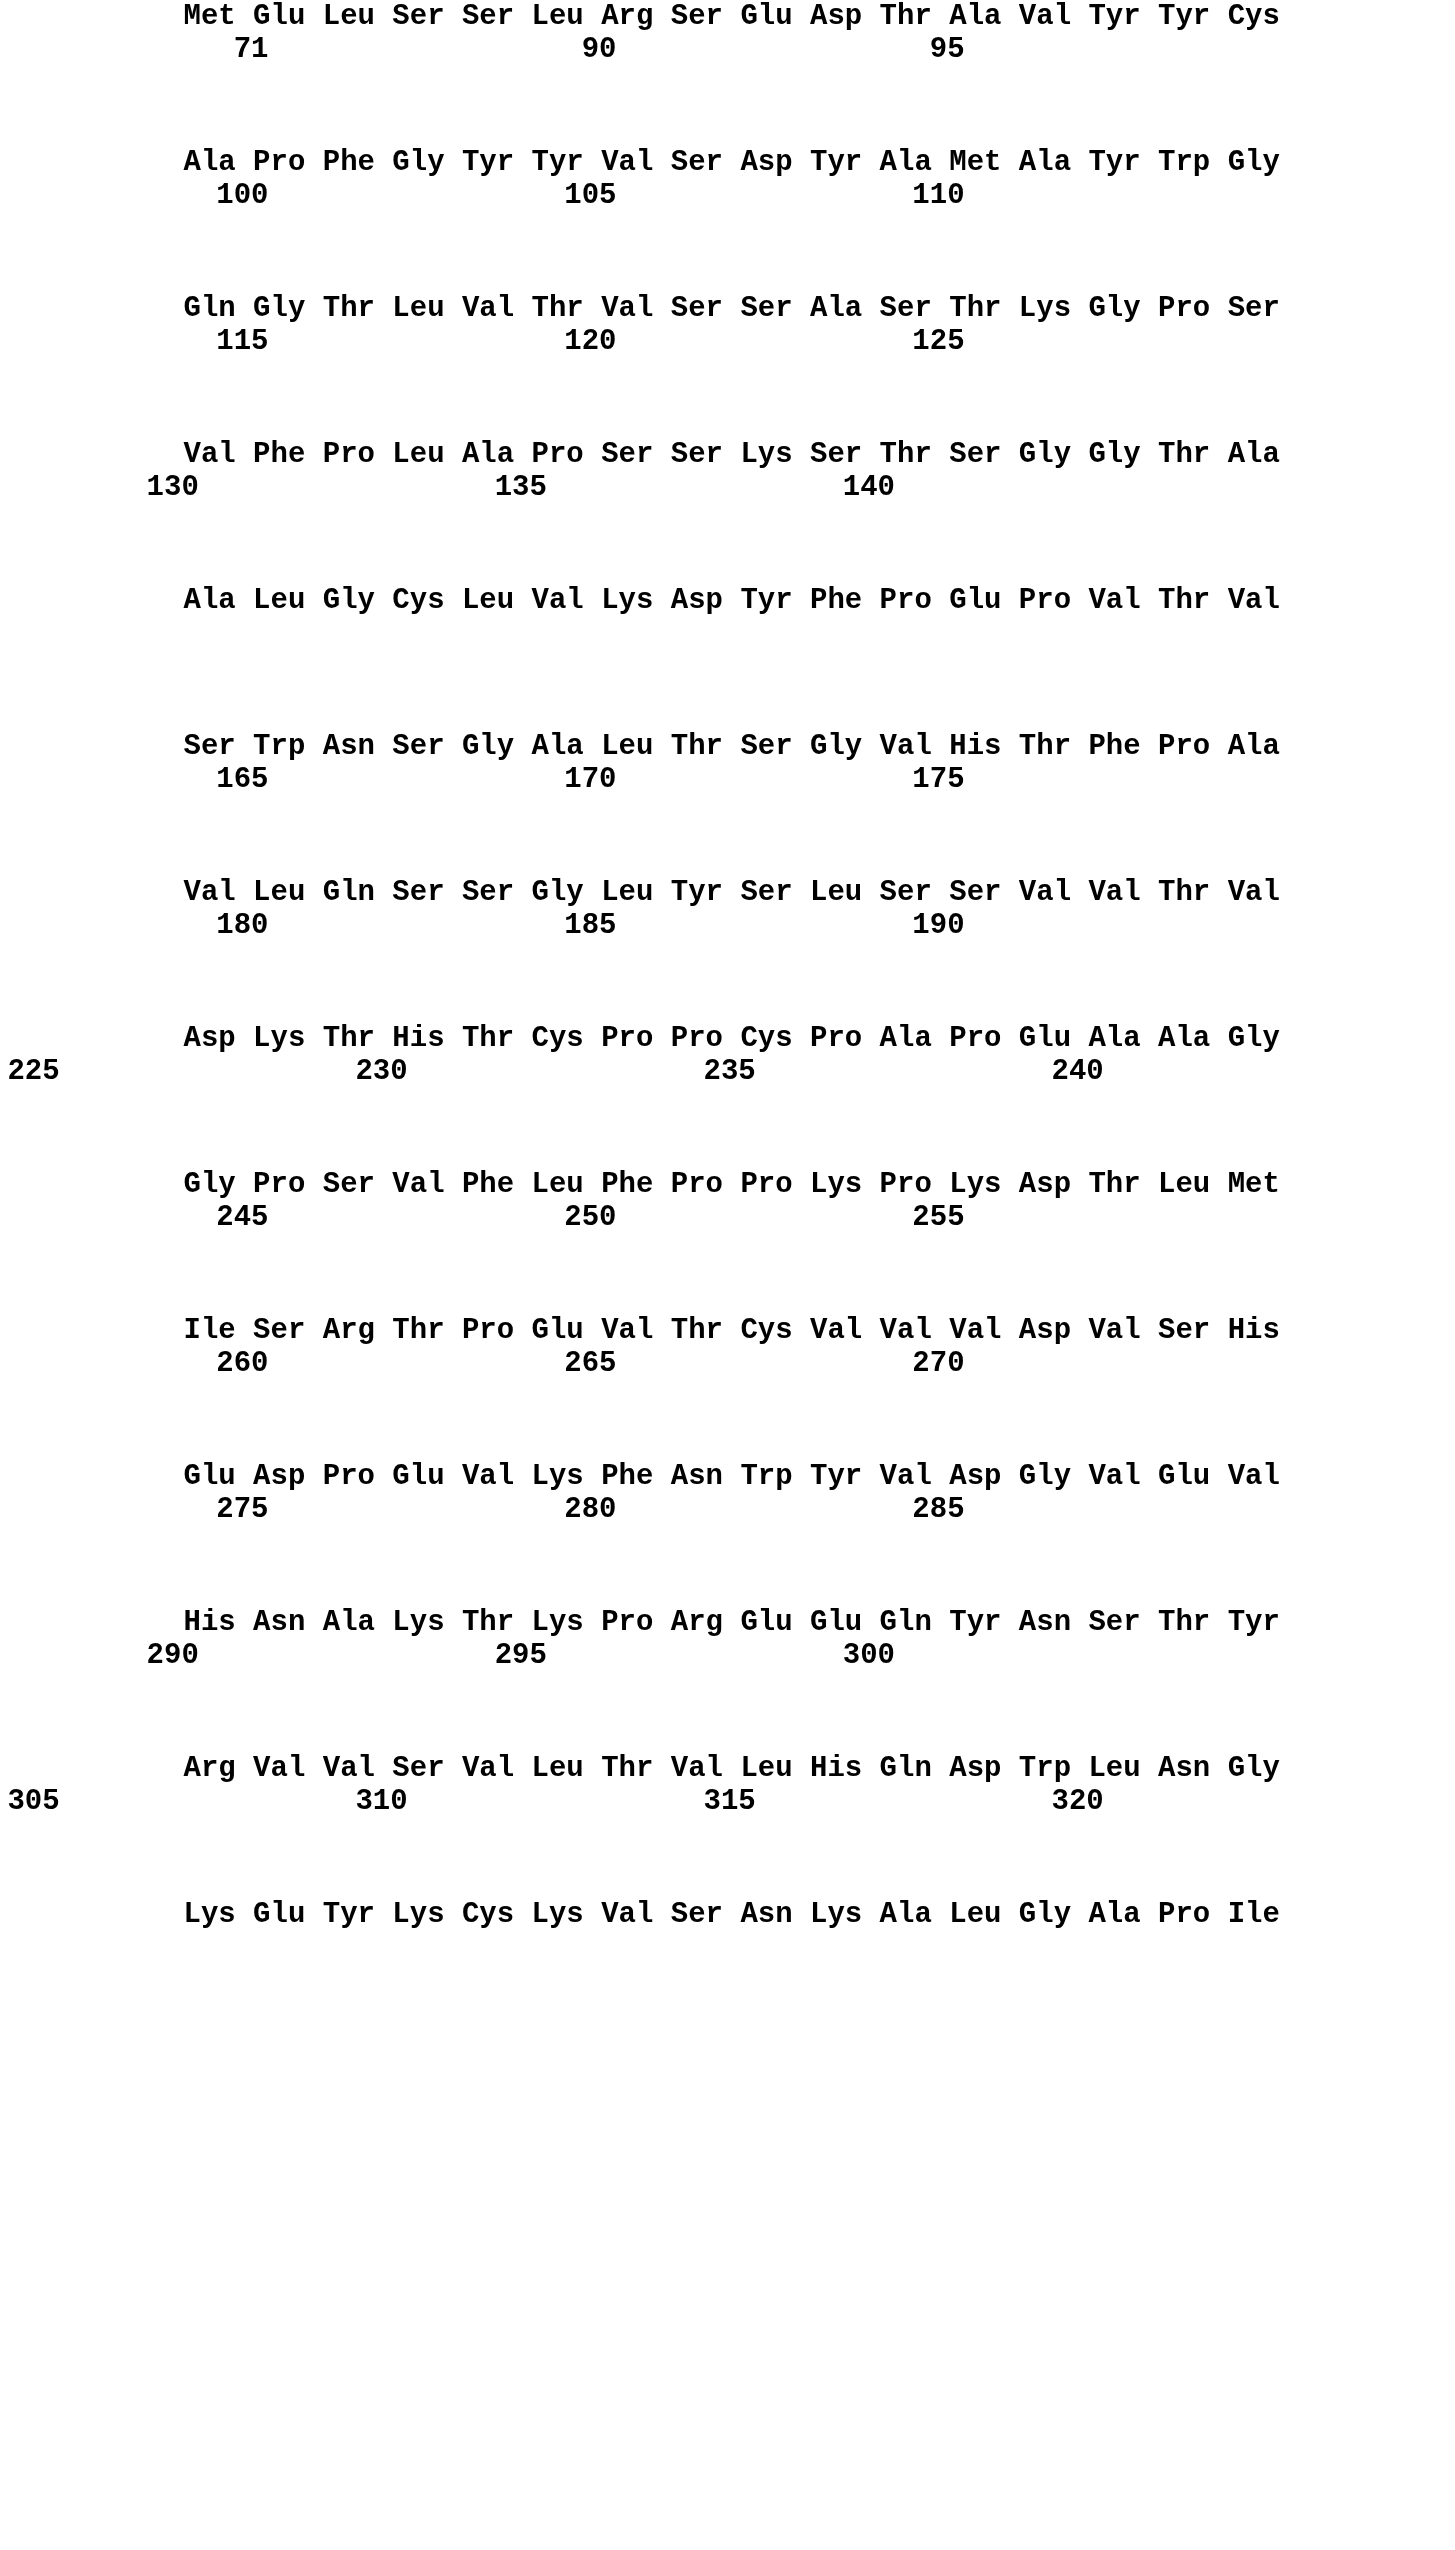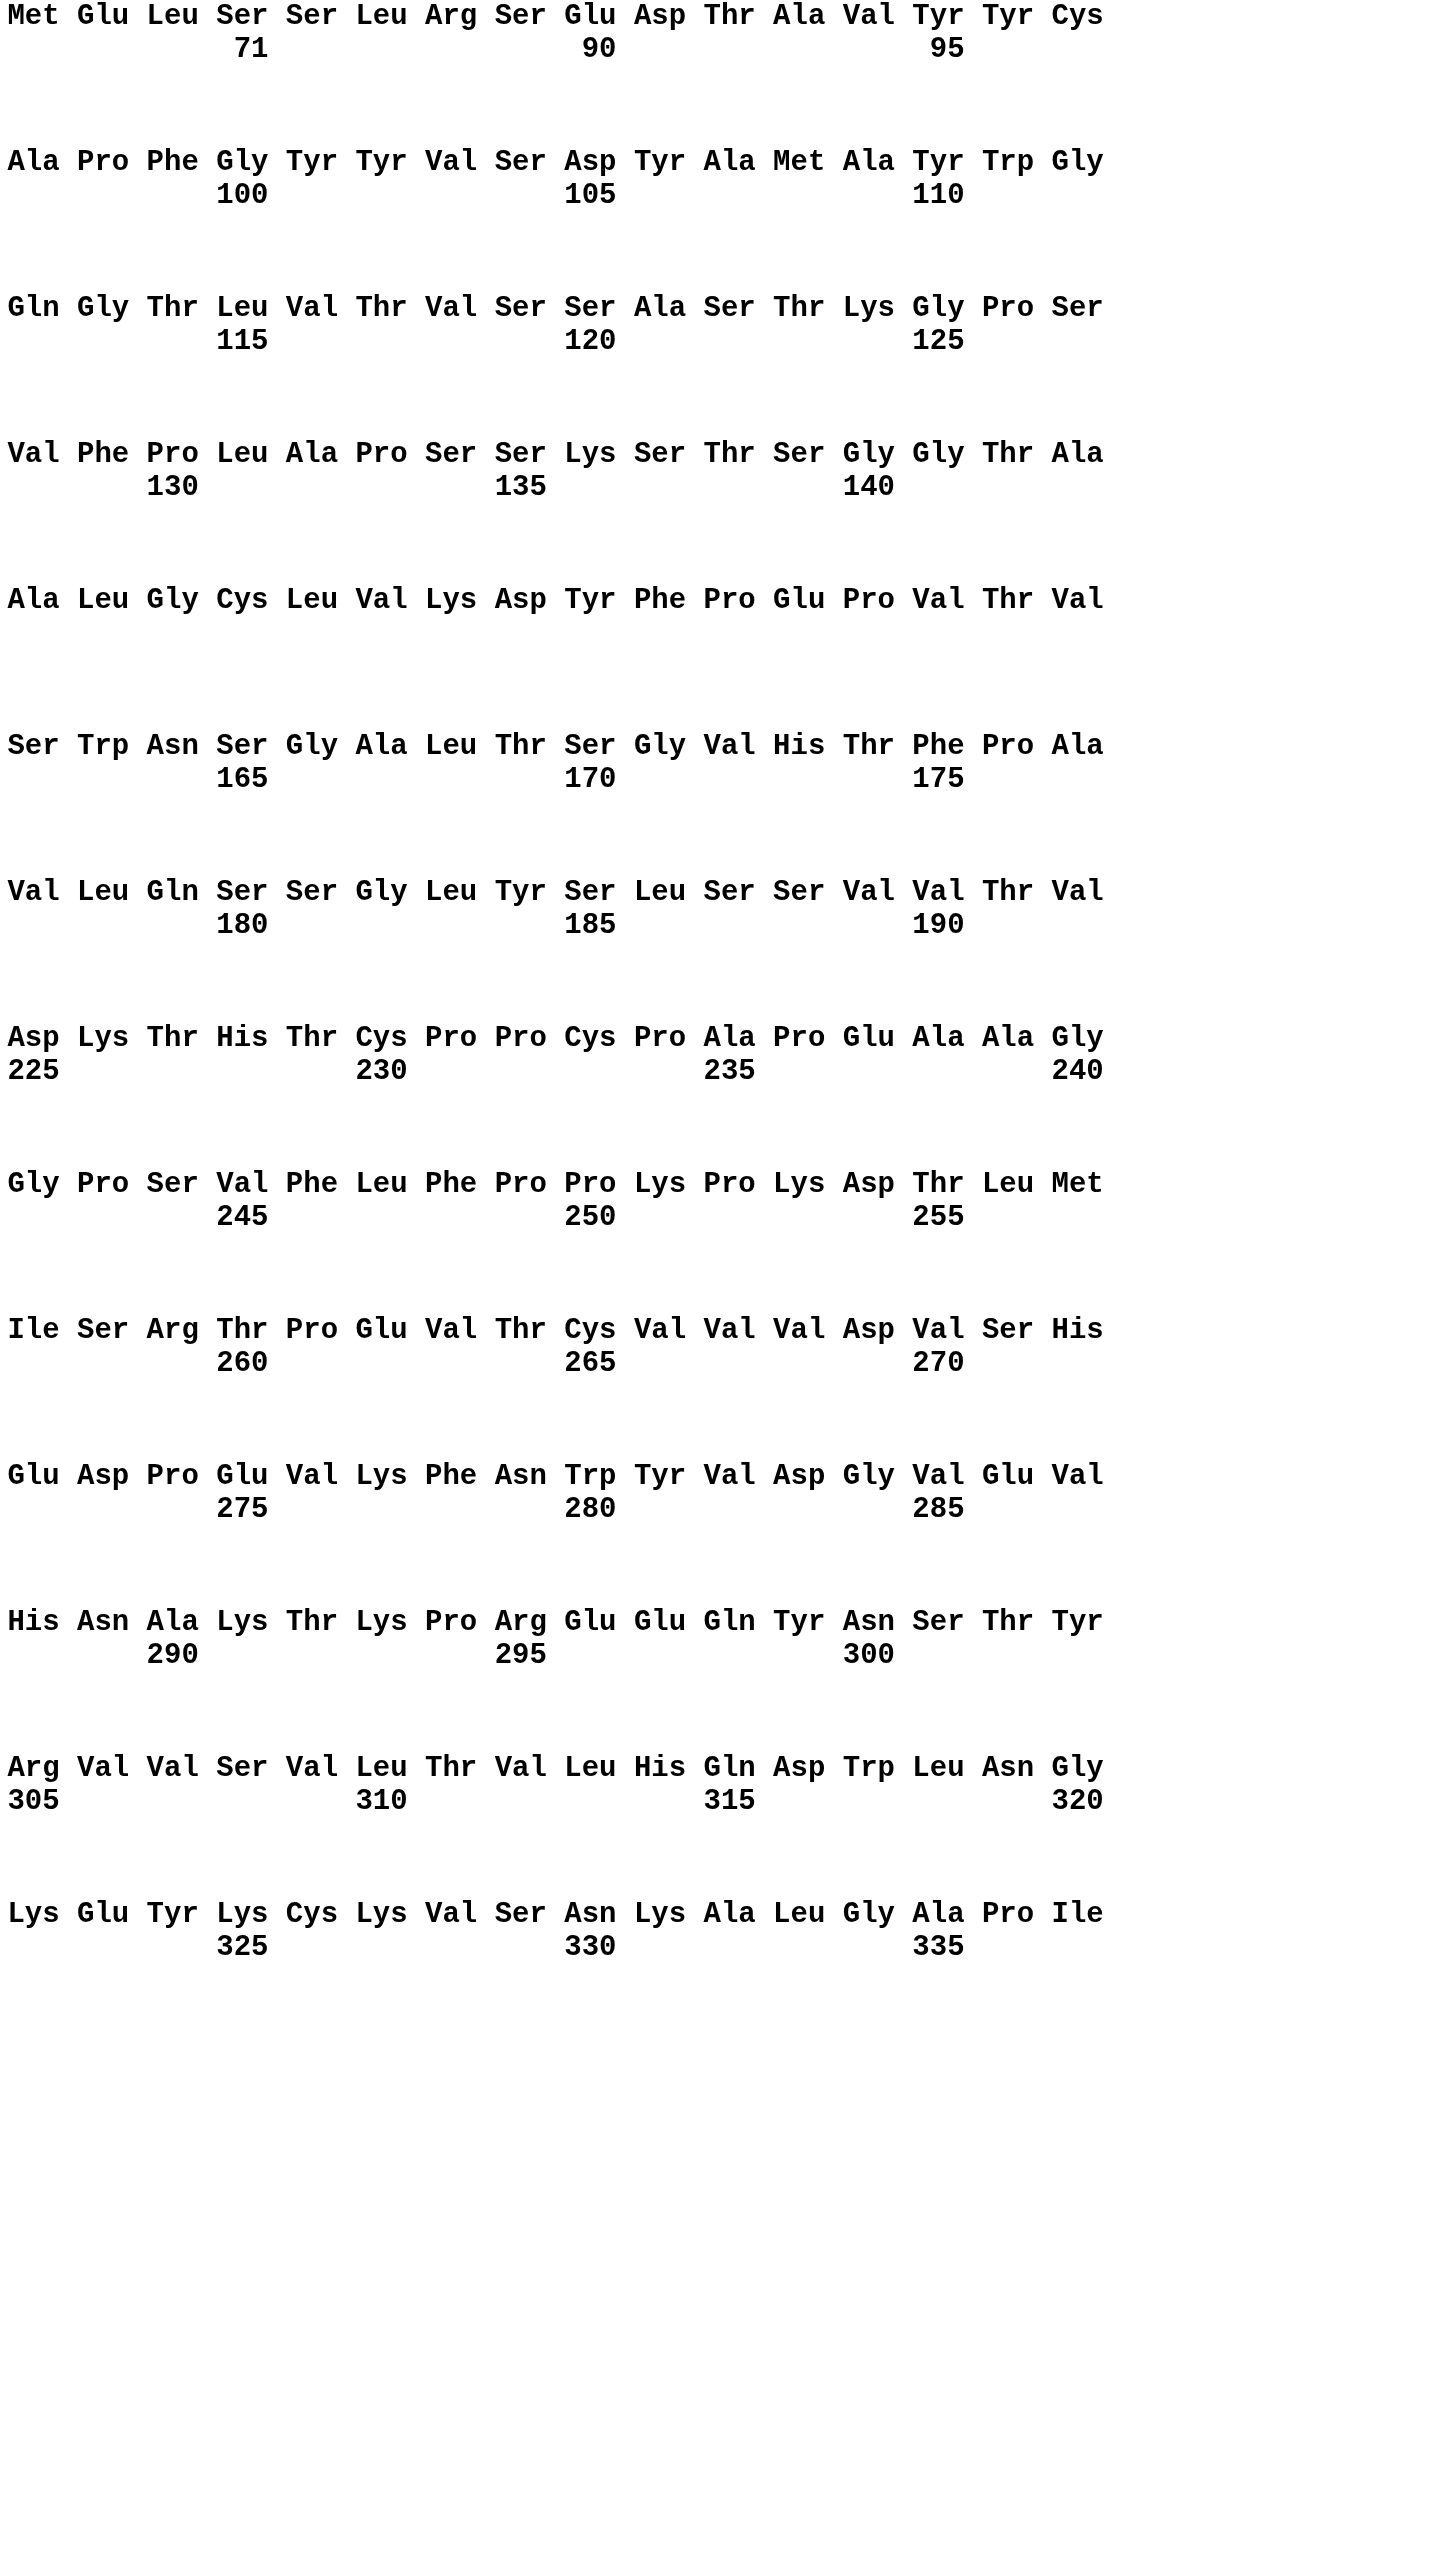--- a/index.html
+++ b/index.html
@@ -25,20 +25,21 @@
     padding: 0;
     height: 146px;
   }
   .residue-line {
     font-size: 29px;
     line-height: 33px;
     letter-spacing: 0px;
     white-space: pre;
     font-weight: bold;
     font-family: "Liberation Mono", "DejaVu Sans Mono", monospace;
+    text-align: center;
   }
   .number-line {
     font-size: 29px;
     line-height: 33px;
     letter-spacing: 0px;
     white-space: pre;
     font-weight: bold;
     font-family: "Liberation Mono", "DejaVu Sans Mono", monospace;
   }
 </style>
@@ -108,17 +109,16 @@
     <div class="number-line">        290                 295                 300</div>
   </div>
 
   <div class="seq-block">
     <div class="residue-line">Arg Val Val Ser Val Leu Thr Val Leu His Gln Asp Trp Leu Asn Gly</div>
     <div class="number-line">305                 310                 315                 320</div>
   </div>
 
   <div class="seq-block">
     <div class="residue-line">Lys Glu Tyr Lys Cys Lys Val Ser Asn Lys Ala Leu Gly Ala Pro Ile</div>
-    <div class="number-line">            325                 330                 335</div>
   </div>
 
 </div>
 
 
 </body></html>

